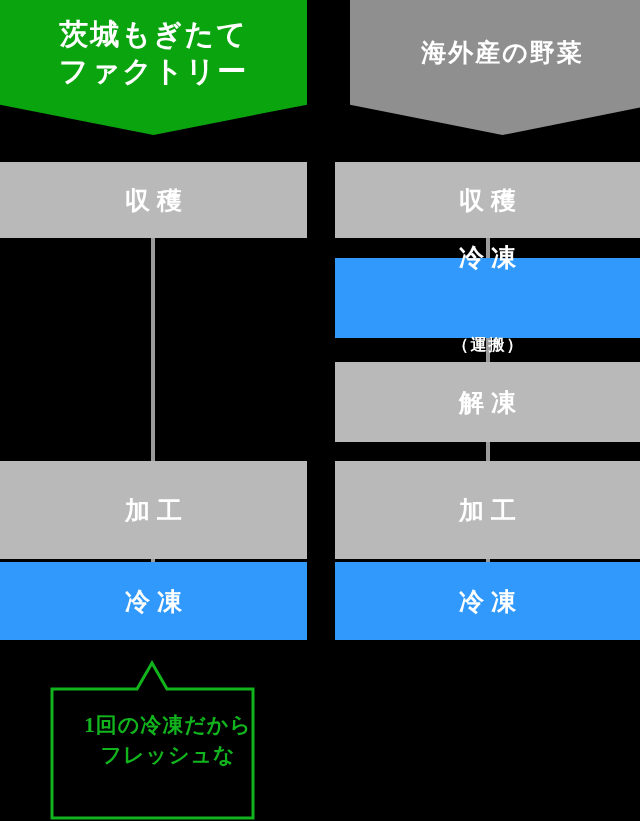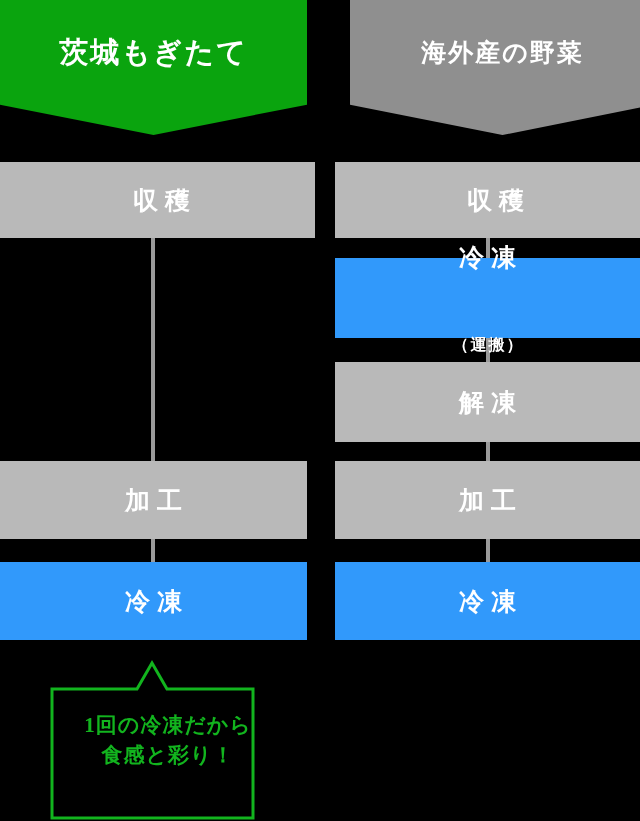--- a/index.html
+++ b/index.html
@@ -81,24 +81,24 @@
     font-size: 16px;
     letter-spacing: 2px;
     margin-right: -2px;
     margin-top: 13px;
     white-space: nowrap;
   }
   .step--gray { background: var(--c-box_gray, #b9b9b9); }
   .step--blue { background: var(--c-blue, #3199fb); gap: 48px; }
   .col-l { left: 0;     width: 307px; }
   .col-r { left: 335px; width: 305px; }
-  .row-1 { top: 162px; height: 76px; padding-left: 8px; }
+  .row-1 { top: 162px; height: 76px; }
   .row-2 { top: 258px; height: 80px; }
   .row-3 { top: 362px; height: 80px; }
-  .row-4 { top: 461px; height: 78px; }
+  .row-4 { top: 461px; height: 98px; }
   .row-5 { top: 562px; height: 78px; }
 
   
   .callout-outline {
     position: absolute;
     left: 42px;
     top: 660px;
     width: 220px;
     height: 161px;
     z-index: 2;
@@ -117,20 +117,21 @@
     z-index: 3;
   }
 </style>
 </head>
 <body>
 
 <div class="canvas">
 
   <div class="header header--left">
     <div>茨城もぎたて</div>
+    <div>ファクトリー</div>
   </div>
   <div class="header header--right">
     <div>海外産の野菜</div>
   </div>
 
   <div class="connector connector--left"></div>
   <div class="connector connector--right"></div>
 
   <div class="step step--gray col-l row-1">
     <span class="lbl">収穫</span>
@@ -157,16 +158,16 @@
   </div>
   <div class="step step--blue col-r row-5">
     <span class="lbl">冷凍</span>
   </div>
 
   <svg class="callout-outline" viewBox="0 0 220 161" width="220" height="161" aria-hidden="true">
     <path d="M10 29 H95 L110 3 L125 29 H211 V158 H10 Z" fill="#000000" stroke="var(--c-callout_green, #12b41e)" stroke-width="3" stroke-linejoin="miter"></path>
   </svg>
   <div class="callout-text">
     <div>1回の冷凍だから</div>
-    <div>食感と彩り！</div>
+    <div>フレッシュな</div>
   </div>
 
 </div>
 
 </body></html>

